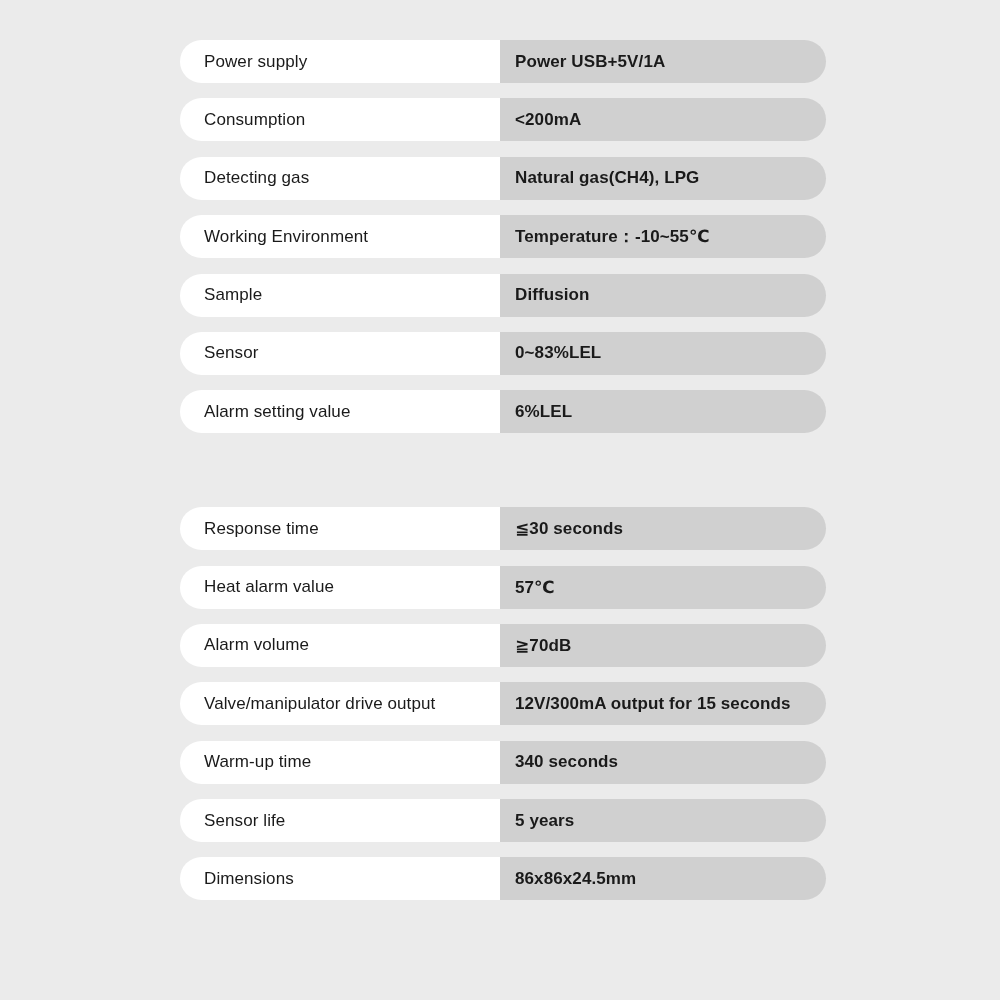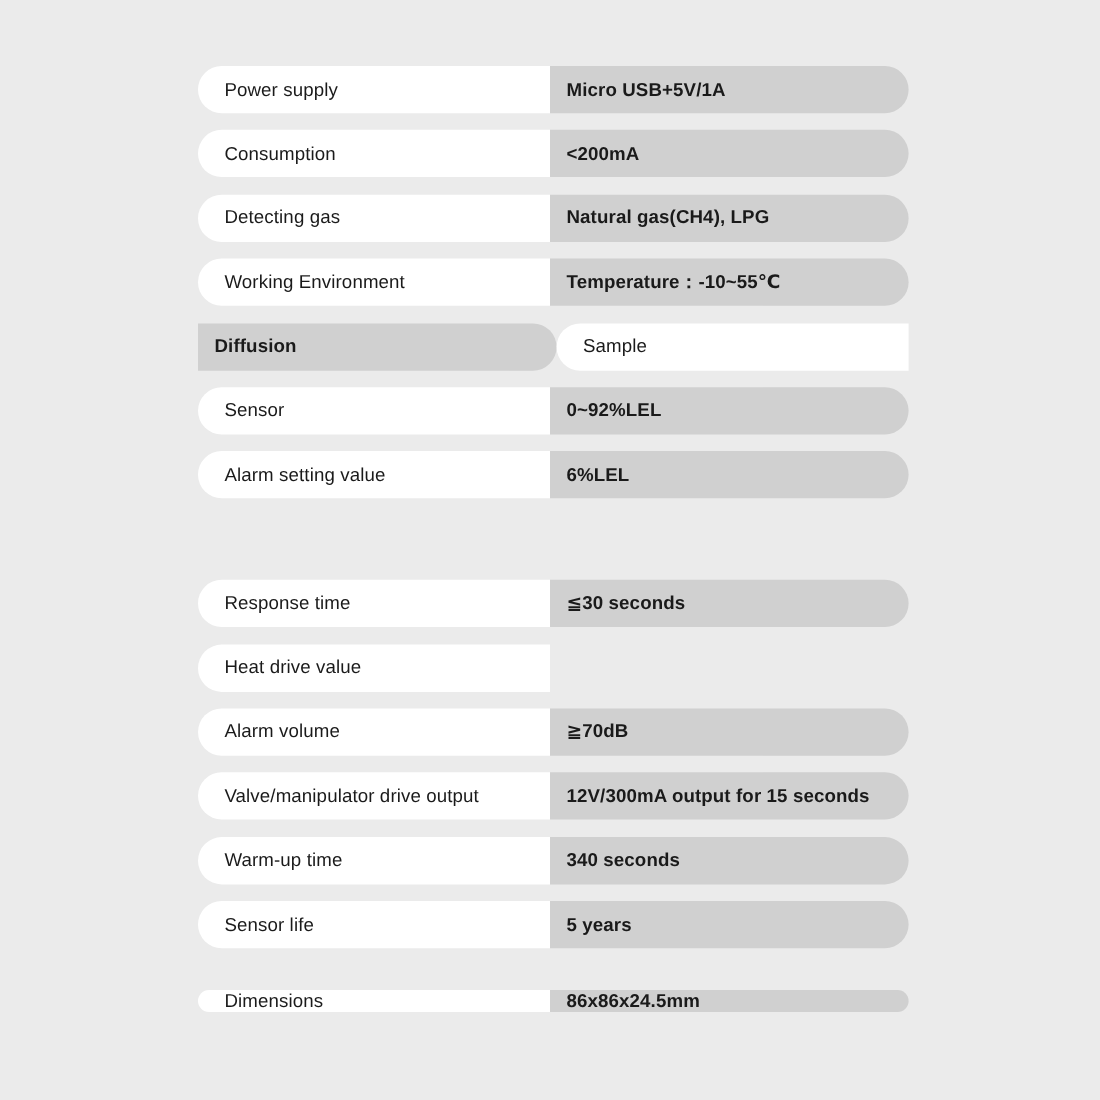--- a/index.html
+++ b/index.html
@@ -11,31 +11,30 @@
     height: 1000px;
     background: #ebebeb;
     font-family: "Liberation Sans", "DejaVu Sans", sans-serif;
     color: #1a1a1a;
     overflow: hidden;
     position: relative;
   }
   .spec-table {
     position: absolute;
     left: 180px;
-    top: 60px;
+    top: 40px;
     width: 646px;
   }
   .row {
     display: flex;
     height: 43px;
     margin-bottom: 15.4px;
   }
   .row:last-child {
     margin-bottom: 15px;
-    align-items: flex-end;
   }
   .cell {
     display: flex;
     align-items: center;
     box-sizing: border-box;
     font-size: 17px;
     letter-spacing: 0.1px;
     white-space: nowrap;
   }
   .label {
@@ -52,54 +51,55 @@
     padding-left: 15px;
     font-weight: 700;
   }
 </style>
 </head>
 <body>
 
 <div class="spec-table">
   <div class="row">
     <div class="cell label">Power supply</div>
-    <div class="cell value">Micro USB+5V/1A</div>
+    <div class="cell value">Power USB+5V/1A</div>
   </div>
   <div class="row">
     <div class="cell label">Consumption</div>
     <div class="cell value">&lt;200mA</div>
   </div>
   <div class="row">
     <div class="cell label">Detecting gas</div>
     <div class="cell value">Natural gas(CH4), LPG</div>
   </div>
   <div class="row">
     <div class="cell label">Working Environment</div>
     <div class="cell value">Temperature：-10~55℃</div>
   </div>
   <div class="row">
+    <div class="cell label">Sample</div>
     <div class="cell value">Diffusion</div>
-    <div class="cell label">Sample</div>
   </div>
   <div class="row">
     <div class="cell label">Sensor</div>
-    <div class="cell value">0~92%LEL</div>
+    <div class="cell value">0~83%LEL</div>
   </div>
   <div class="row">
     <div class="cell label">Alarm setting value</div>
     <div class="cell value">6%LEL</div>
   </div>
   <div class="row">
   </div>
   <div class="row">
     <div class="cell label">Response time</div>
     <div class="cell value">≦30 seconds</div>
   </div>
   <div class="row">
-    <div class="cell label">Heat drive value</div>
+    <div class="cell label">Heat alarm value</div>
+    <div class="cell value">57℃</div>
   </div>
   <div class="row">
     <div class="cell label">Alarm volume</div>
     <div class="cell value">≧70dB</div>
   </div>
   <div class="row">
     <div class="cell label">Valve/manipulator drive output</div>
     <div class="cell value">12V/300mA output for 15 seconds</div>
   </div>
   <div class="row">

